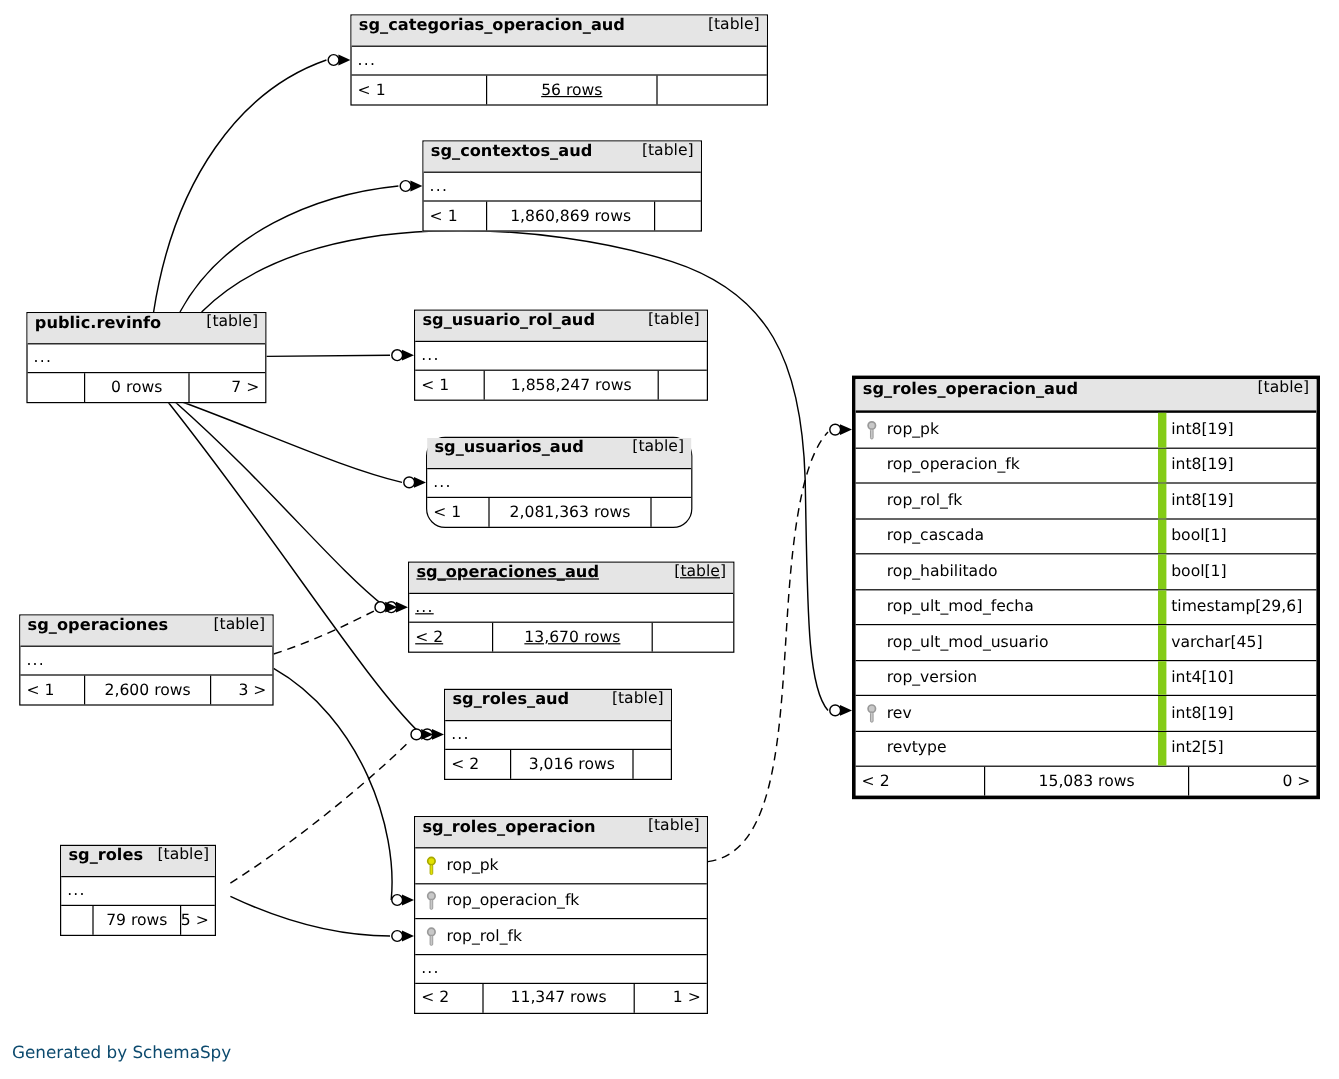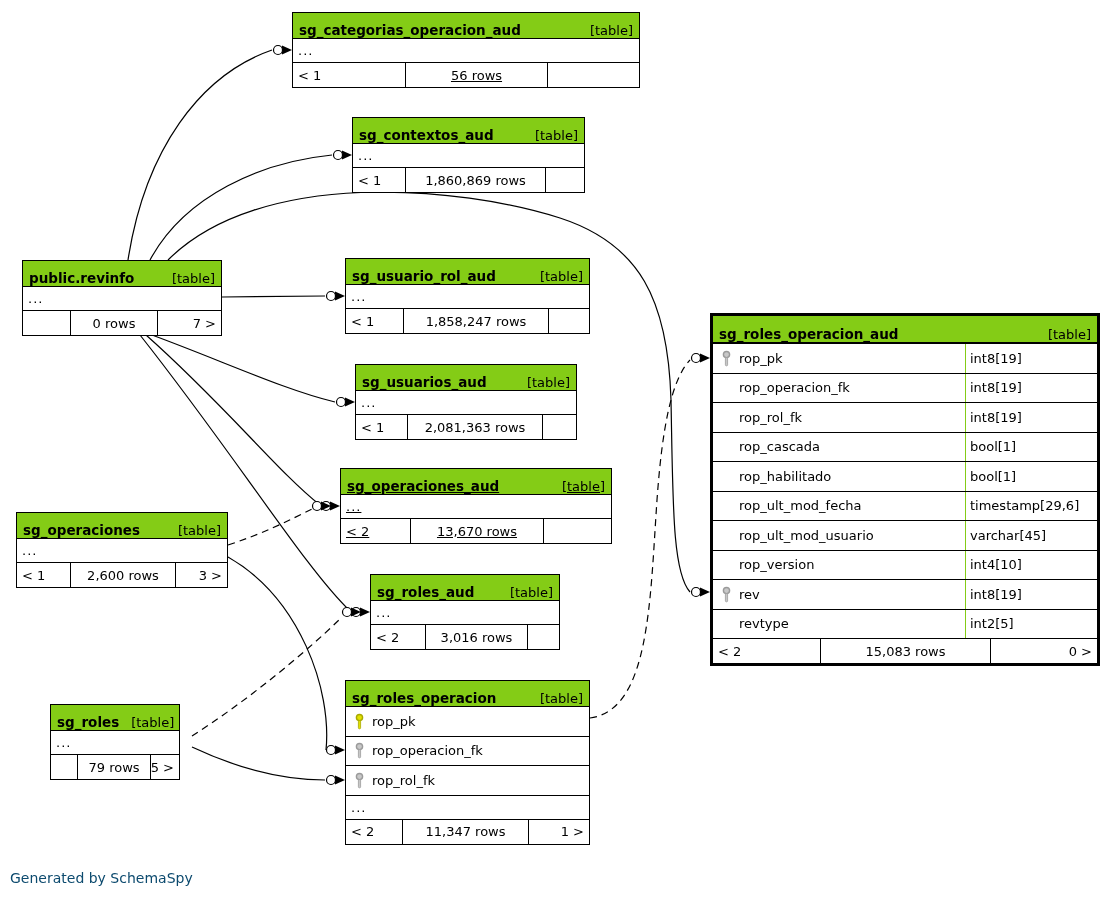--- a/index.html
+++ b/index.html
@@ -9,31 +9,31 @@
     font-family: "DejaVu Sans", "Liberation Sans", sans-serif;
     font-size: 13px; color: #000;
   }
   #edges { position: absolute; left: 0; top: 0; width: 1116px; height: 899px; }
   .tbl {
     position: absolute; background: #fff;
     border: 1.5px solid #000;
   }
   .tbl.emph { border: 3px solid #000; }
   .hdr {
-    display: flex; justify-content: space-between; align-items: flex-end;
-    background: #84cc16; border-bottom: 1.5px solid #000;
+    display: flex; justify-content: space-between; align-items: flex-start;
+    background: #e5e5e5; border-bottom: 1.5px solid #000;
     height: 26px; padding: 0 6px; white-space: nowrap;
   }
   .tbl.emph .hdr { height: 28px; border-bottom-width: 2px; }
   .tname { font-weight: bold; font-size: 13.5px; }
   .ttag { font-size: 13px; padding-left: 12px; }
   .crow { display: flex; align-items: stretch; border-bottom: 1px solid #000; height: 29.5px; white-space: nowrap; gap: 24px; }
   .cname { flex: 1; display: flex; align-items: center; }
   .keyspot { width: 26px; display: inline-flex; justify-content: center; align-items: center; }
-  .ctype { width: 132px; border-left: 1px solid #84cc16; display: flex; align-items: center; padding-left: 4px; }
+  .ctype { width: 132px; border-left: 7px solid #84cc16; display: flex; align-items: center; padding-left: 4px; }
   .dots { height: 24px; border-bottom: 1px solid #000; display: flex; align-items: center; padding-left: 5px; letter-spacing: 1px; }
   .ftr { display: flex; height: 24px; white-space: nowrap; }
   .fcell { display: flex; align-items: center; padding: 0 5px; border-right: 1px solid #000; overflow: hidden; }
   .fcell:last-child { border-right: none; flex: 1; }
   .fc-left   { justify-content: flex-start; }
   .fc-center { justify-content: center; }
   .fc-right  { justify-content: flex-end; }
   #credit { position: absolute; left: 10px; top: 870px; font-size: 14px; color: #0c4a6e; }
 </style>
 </head>
@@ -120,21 +120,21 @@
           <span class="tname">sg_usuario_rol_aud</span>
           <span class="ttag">[table]</span>
         </div>
         <div class="dots">...</div>
         <div class="ftr">
           <div class="fcell fc-left" style="width: 58px;">&lt; 1</div>
           <div class="fcell fc-center" style="width: 145px;">1,858,247 rows</div>
           <div class="fcell fc-right"></div>
         </div>
       </div>
-      <div class="tbl" style="left: 355px; top: 364px; width: 222px;">
+      <div class="tbl" style="left: 355px; top: 364px; width: 222px; border-radius: 16px;">
         <div class="hdr">
           <span class="tname">sg_usuarios_aud</span>
           <span class="ttag">[table]</span>
         </div>
         <div class="dots">...</div>
         <div class="ftr">
           <div class="fcell fc-left" style="width: 52px;">&lt; 1</div>
           <div class="fcell fc-center" style="width: 135px;">2,081,363 rows</div>
           <div class="fcell fc-right"></div>
         </div>

